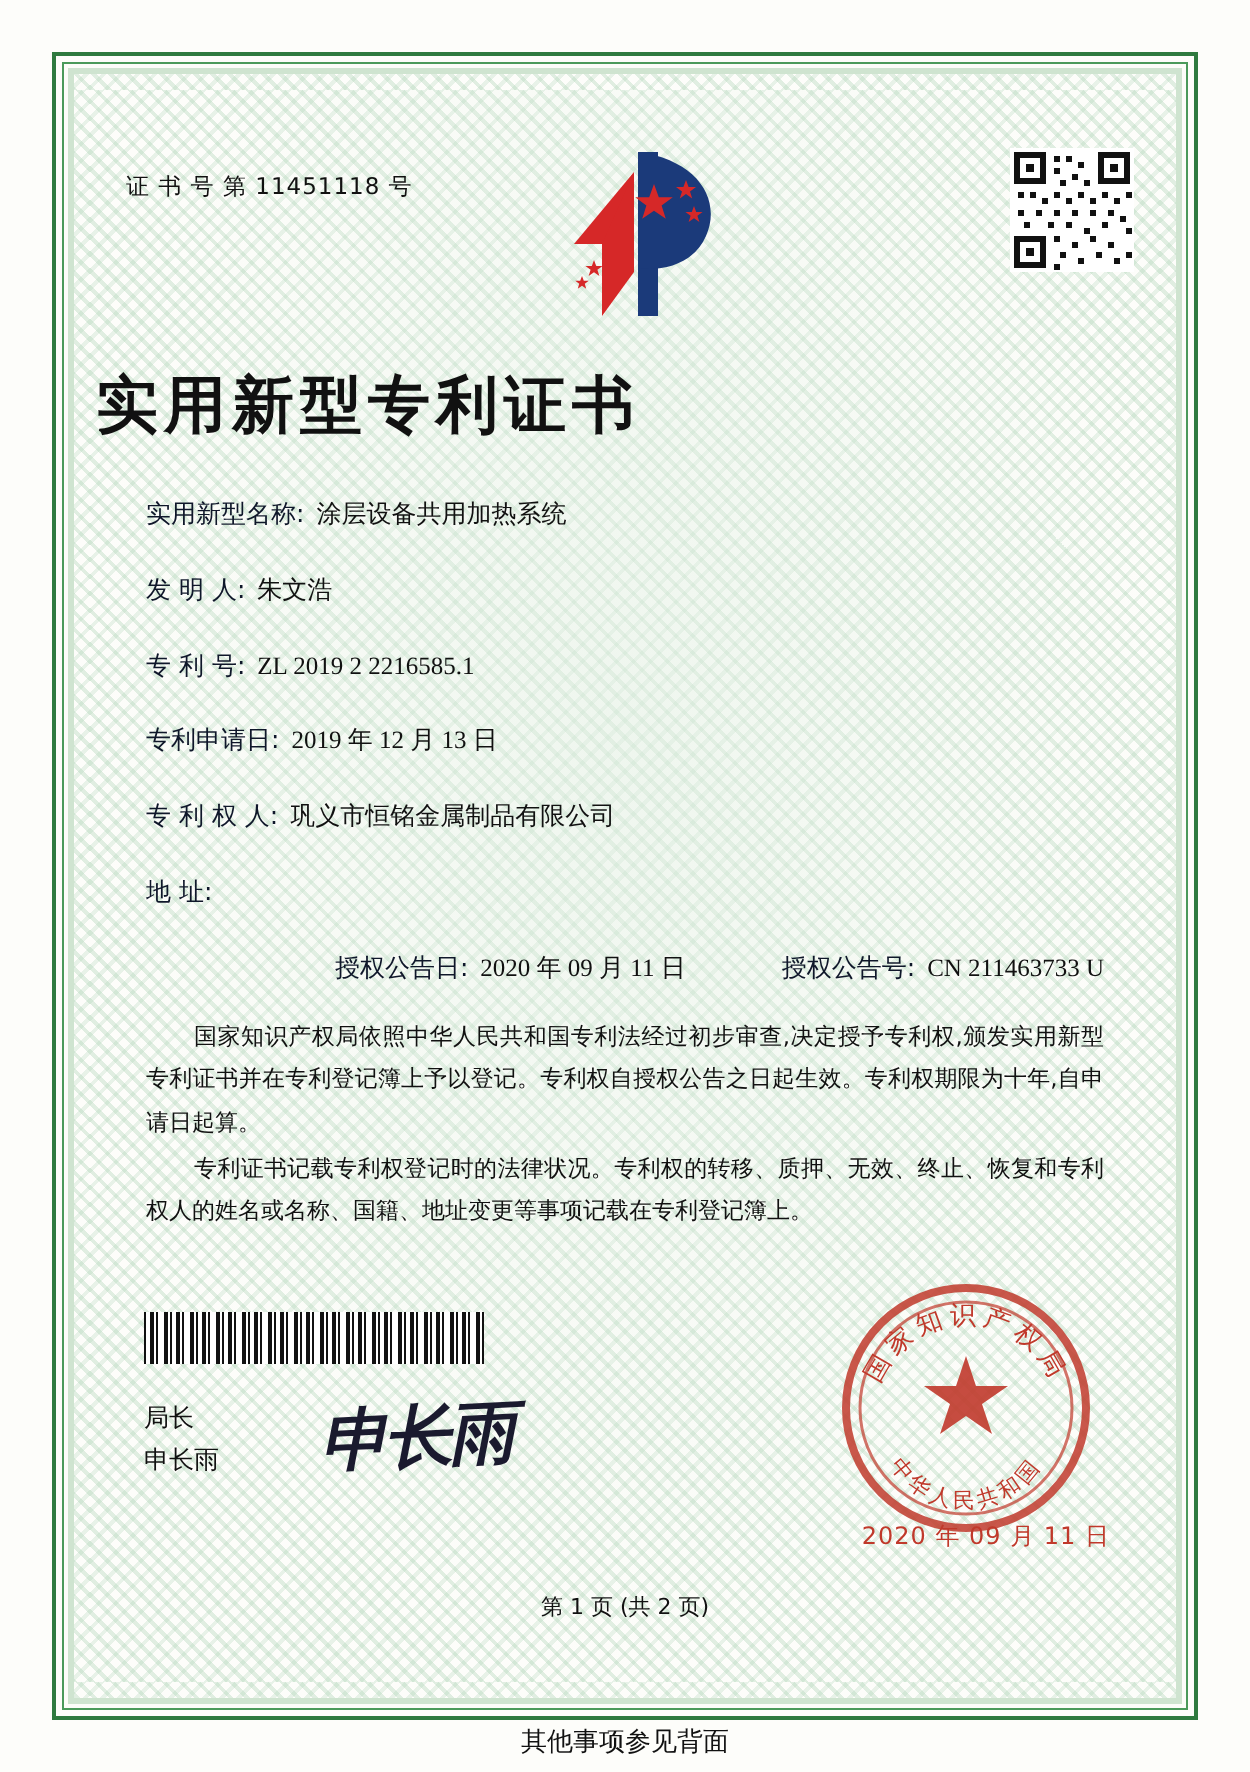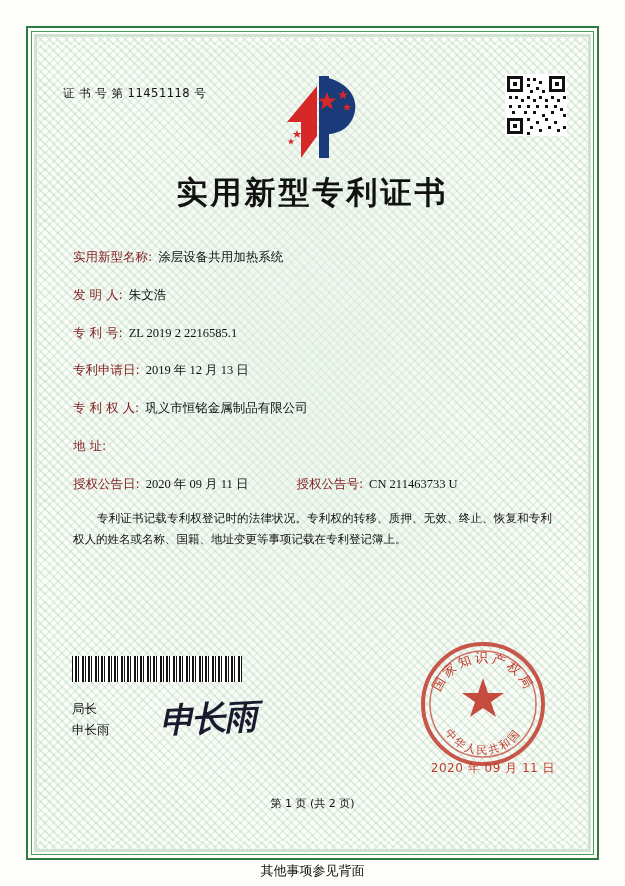--- a/index.html
+++ b/index.html
@@ -109,22 +109,22 @@
     right: 10px;
     top: 26px;
     width: 62px;
     height: 62px;
   }
 
   .title {
     position: absolute;
     left: 0;
     right: 0;
-    top: 124px;
-    text-align: center;
+    top: 134px;
+    text-align: left;
     font-size: 31px;
     font-weight: bold;
     letter-spacing: 3px;
     font-family: Liberation Serif, serif;
     color: #111;
   }
 
   .fields {
     position: absolute;
     left: 25px;
@@ -133,29 +133,30 @@
   }
   .field-row {
     display: flex;
     align-items: baseline;
     margin-bottom: 19px;
     font-size: 12.5px;
     line-height: 1.5;
   }
   .field-label {
     white-space: nowrap;
-    color: #7f1d1d;
+    color: #0f172a;
   }
   .field-value {
     margin-left: 6px;
     color: #111;
     font-family: Liberation Serif, serif;
   }
   .field-row.grant {
     margin-bottom: 30px;
+    justify-content: flex-end;
   }
   .grant-second {
     margin-left: 48px;
   }
 
   .paragraphs {
     position: absolute;
     left: 25px;
     right: 25px;
     top: 460px;
@@ -364,20 +365,21 @@
       </div>
       <div class="field-row grant">
         <span class="field-label">授权公告日:</span>
         <span class="field-value">2020 年 09 月 11 日</span>
         <span class="field-label grant-second">授权公告号:</span>
         <span class="field-value">CN 211463733 U</span>
       </div>
     </div>
 
     <div class="paragraphs">
+      <p>国家知识产权局依照中华人民共和国专利法经过初步审查,决定授予专利权,颁发实用新型专利证书并在专利登记簿上予以登记。专利权自授权公告之日起生效。专利权期限为十年,自申请日起算。</p>
       <p>专利证书记载专利权登记时的法律状况。专利权的转移、质押、无效、终止、恢复和专利权人的姓名或名称、国籍、地址变更等事项记载在专利登记簿上。</p>
     </div>
 
     <div class="barcode"></div>
 
     <div class="signature-block">
       <div>局长</div>
       <div>申长雨</div>
     </div>
 

